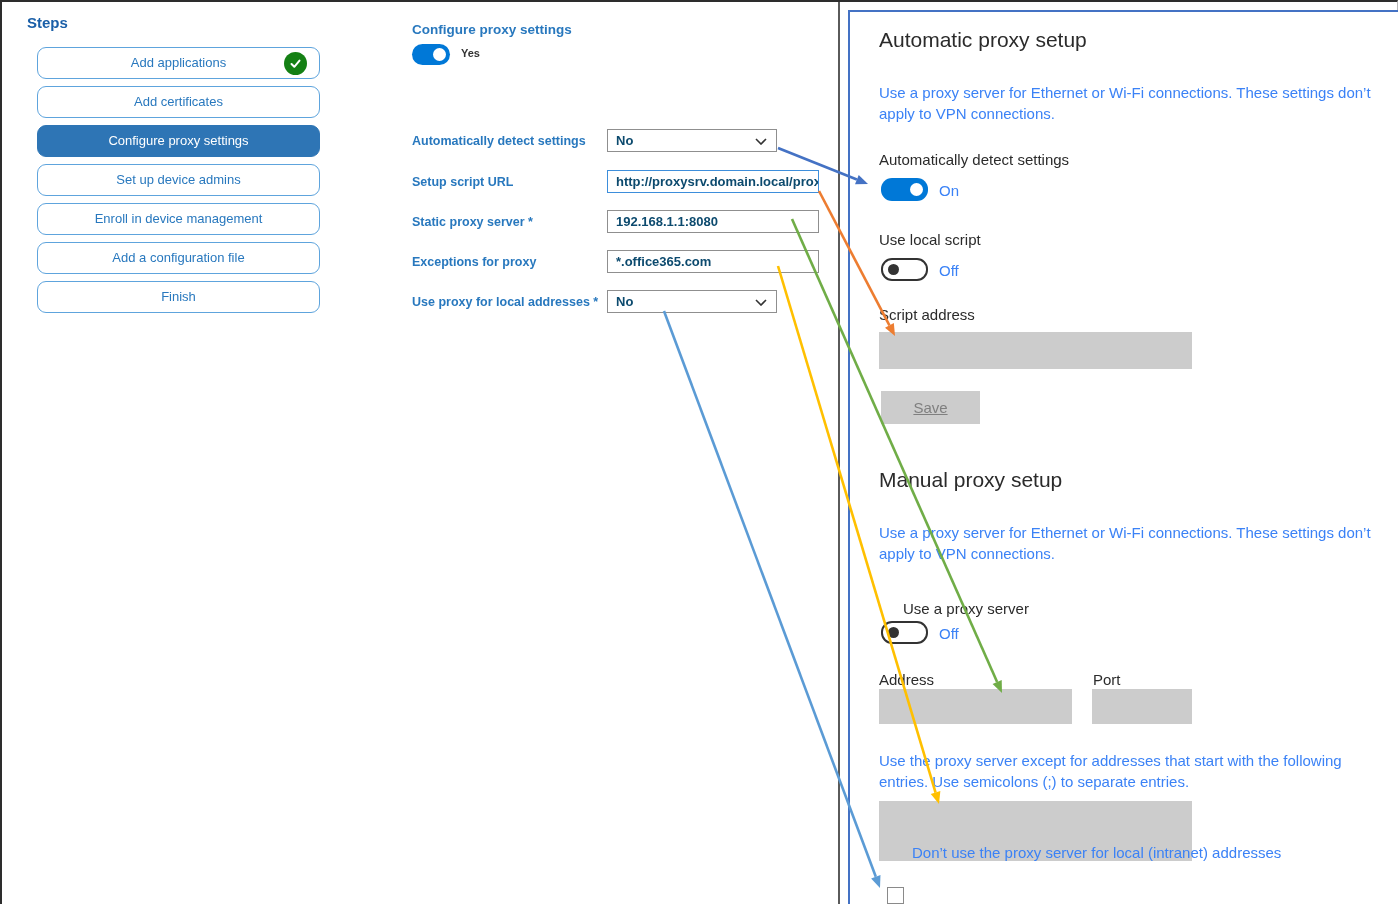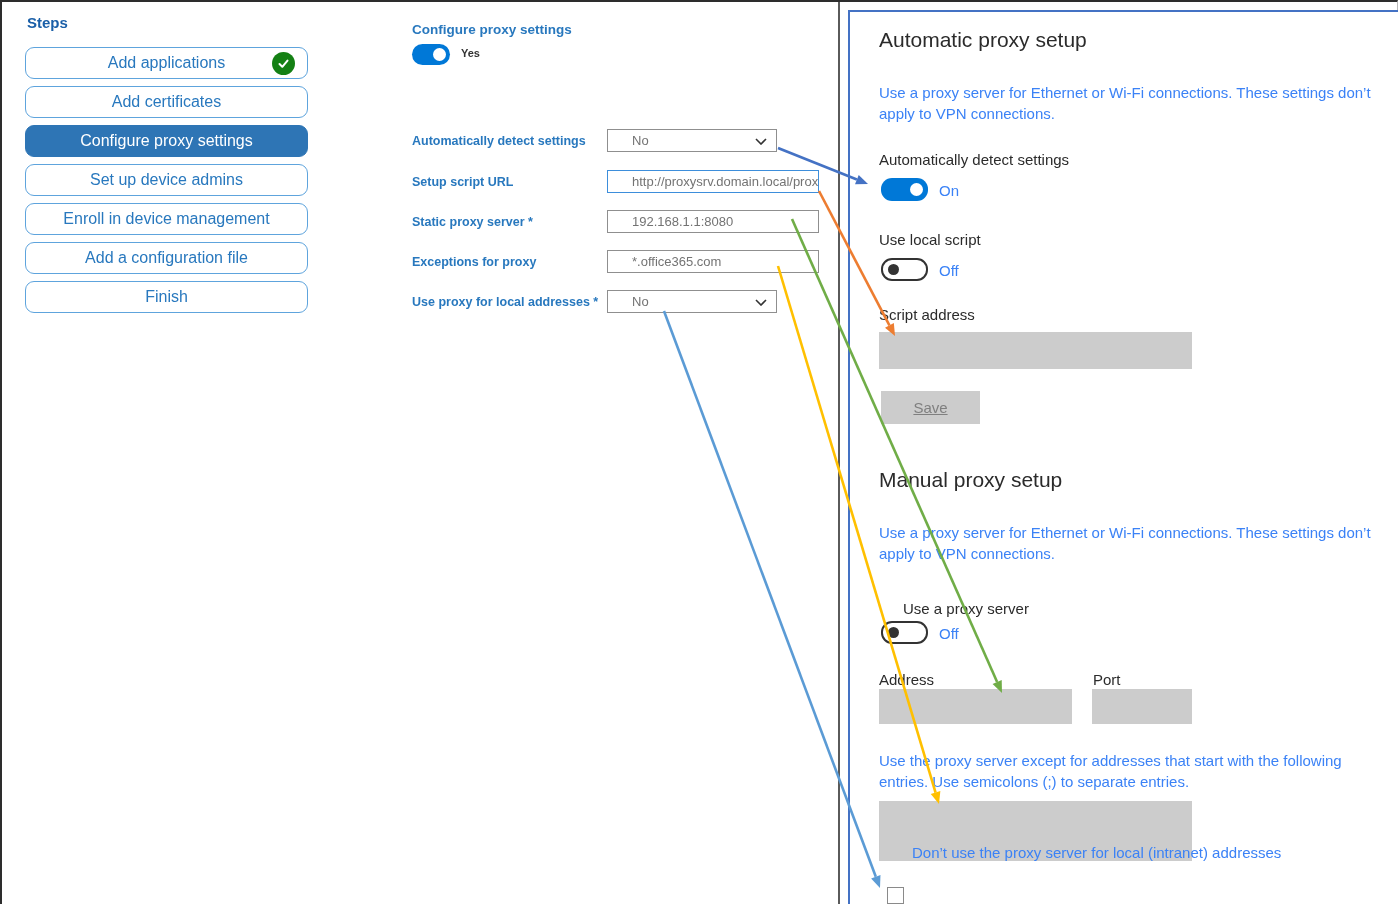--- a/index.html
+++ b/index.html
@@ -5,23 +5,23 @@
   * { margin: 0; padding: 0; box-sizing: border-box; }
   html, body { width: 1398px; height: 904px; overflow: hidden; background: #fff;
     font-family: "Liberation Sans", sans-serif; }
   .page { position: absolute; left: 0; top: 0; width: 1398px; height: 904px;
     border-top: 2px solid #2d2d2d; border-left: 2px solid #2d2d2d;
     border-right: 1px solid #b9b9b9; background: #fff; }
 
   
   .steps-title { position: absolute; left: 25px; top: 12px; font-size: 15px;
     font-weight: bold; color: #1a5fa8; }
-  .step-btn { position: absolute; left: 23px; width: 283px; height: 32px;
+  .step-btn { position: absolute; left: 35px; width: 283px; height: 32px;
     border: 1px solid #5ea4dd; border-radius: 9px; background: #fff;
-    color: #2878be; font-size: 16px; text-align: center; line-height: 30px;
+    color: #2878be; font-size: 13px; text-align: center; line-height: 30px;
     cursor: pointer; }
   .step-btn.selected { background: #2e75b5; border-color: #2e75b5; color: #fff; }
   .check-badge { position: absolute; right: 12px; top: 4px; width: 23px; height: 23px;
     border-radius: 50%; background: #148014; display: flex; align-items: center;
     justify-content: center; }
 
   
   .form-title { position: absolute; left: 410px; top: 20px; font-size: 13.5px;
     font-weight: bold; color: #2878be; }
   .toggle { border-radius: 11px; position: absolute; }
@@ -32,22 +32,22 @@
   .toggle.off .knob { position: absolute; top: 3px; left: 4px; background: #333;
     border-radius: 50%; }
   .mid-toggle { left: 410px; top: 42px; width: 38px; height: 21px; }
   .mid-toggle .knob { width: 13px; height: 13px; }
   .mid-toggle-label { position: absolute; left: 459px; top: 45px; font-size: 11px;
     color: #333; font-weight: bold; }
   .frow { position: absolute; left: 410px; height: 24px; }
   .frow .flabel { position: absolute; left: 0; top: 5px; width: 190px;
     font-size: 12.5px; font-weight: bold; color: #2878be; white-space: nowrap; }
   .fbox { position: absolute; left: 195px; top: 0; height: 23px;
-    border: 1px solid #8f8f8f; background: #fff; font-size: 13px; color: #737373;
-    line-height: 21px; padding: 0 24px; white-space: nowrap; overflow: hidden; }
+    border: 1px solid #8f8f8f; background: #fff; font-size: 13px; color: #0c4a6e;
+    line-height: 21px; padding: 0 8px; white-space: nowrap; overflow: hidden; font-weight: bold; }
   .fbox.select { width: 170px; }
   .fbox.text { width: 212px; }
   .fbox.focused { border: 1.5px solid #3d8edb; }
   .chev { position: absolute; right: 9px; top: 8px; }
   .r1 { top: 127px; } .r2 { top: 168px; } .r3 { top: 208px; }
   .r4 { top: 248px; } .r5 { top: 288px; }
 
   
   .divider { position: absolute; left: 836px; top: 0; width: 2px; height: 904px;
     background: #5a5a5a; }

